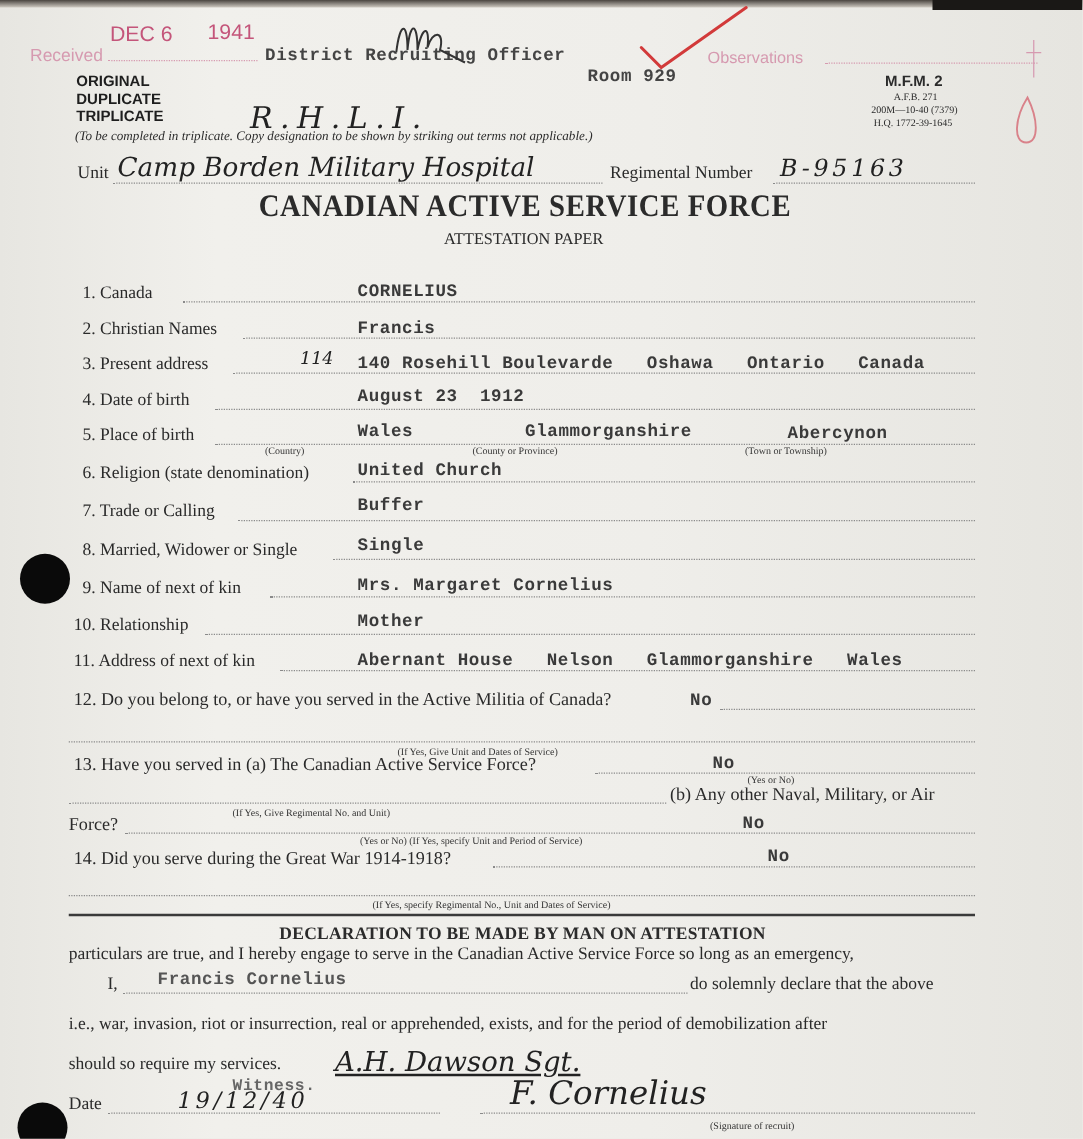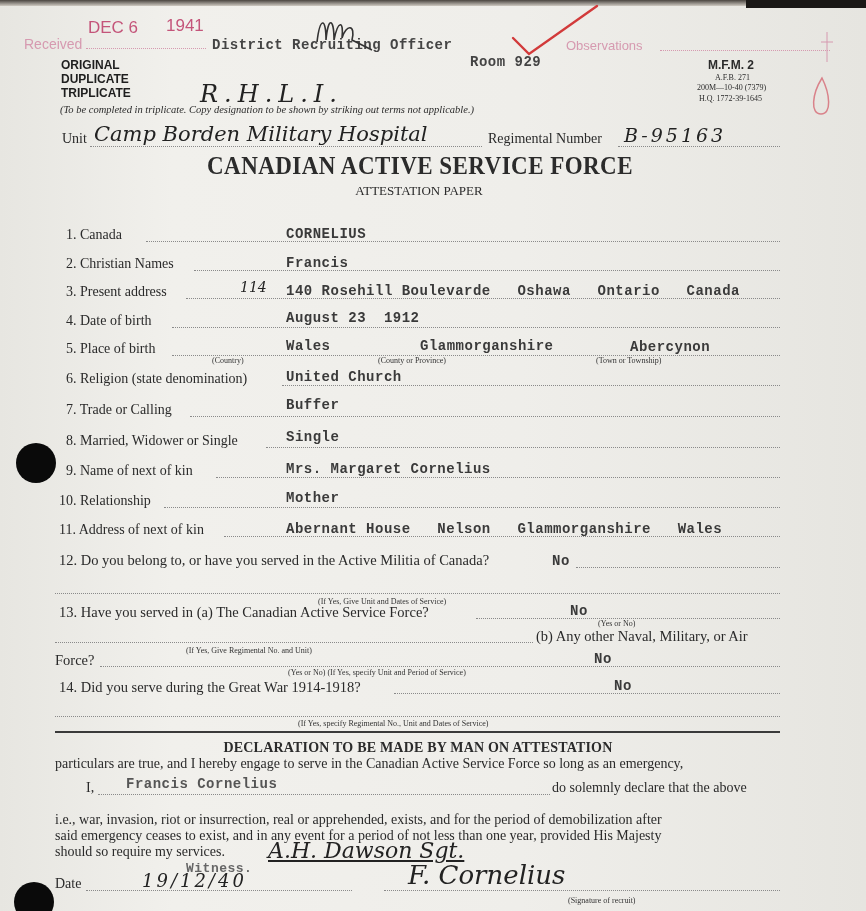--- a/index.html
+++ b/index.html
@@ -161,21 +161,20 @@
   <div class="rule" style="top:731px;"></div>
 
   <div class="abs" style="left:0;width:836px;text-align:center;top:740px;font-size:14px;font-weight:bold;letter-spacing:0.2px;">DECLARATION TO BE MADE BY MAN ON ATTESTATION</div>
 
   <div class="abs lbl" style="left:86px;top:780px;">I,</div>
   <div class="dots" style="left:98px;top:794px;width:452px;"></div>
   <div class="abs type" style="left:126px;top:776px;font-size:14px;color:#555;">Francis Cornelius</div>
   <div class="abs lbl" style="left:552px;top:780px;">do solemnly declare that the above</div>
   <div class="abs lbl" style="left:55px;top:756px;">particulars are true, and I hereby engage to serve in the Canadian Active Service Force so long as an emergency,</div>
   <div class="abs lbl" style="left:55px;top:812px;">i.e., war, invasion, riot or insurrection, real or apprehended, exists, and for the period of demobilization after</div>
-  <div class="abs lbl" style="left:55px;top:828px;">said emergency ceases to exist, and in any event for a period of not less than one year, provided His Majesty</div>
   <div class="abs lbl" style="left:55px;top:844px;">should so require my services.</div>
 
   <div class="abs type" style="left:186px;top:861px;font-size:13px;color:#666;">Witness.</div>
   <div class="abs hand" style="left:268px;top:838px;font-size:22px;text-decoration:underline;">A.H. Dawson Sgt.</div>
 
   <div class="abs lbl" style="left:55px;top:876px;">Date</div>
   <div class="dots" style="left:86px;top:890px;width:266px;"></div>
   <div class="abs hand" style="left:142px;top:870px;font-size:18px;letter-spacing:3px;">19/12/40</div>
 
   <div class="dots" style="left:384px;top:890px;width:396px;"></div>

